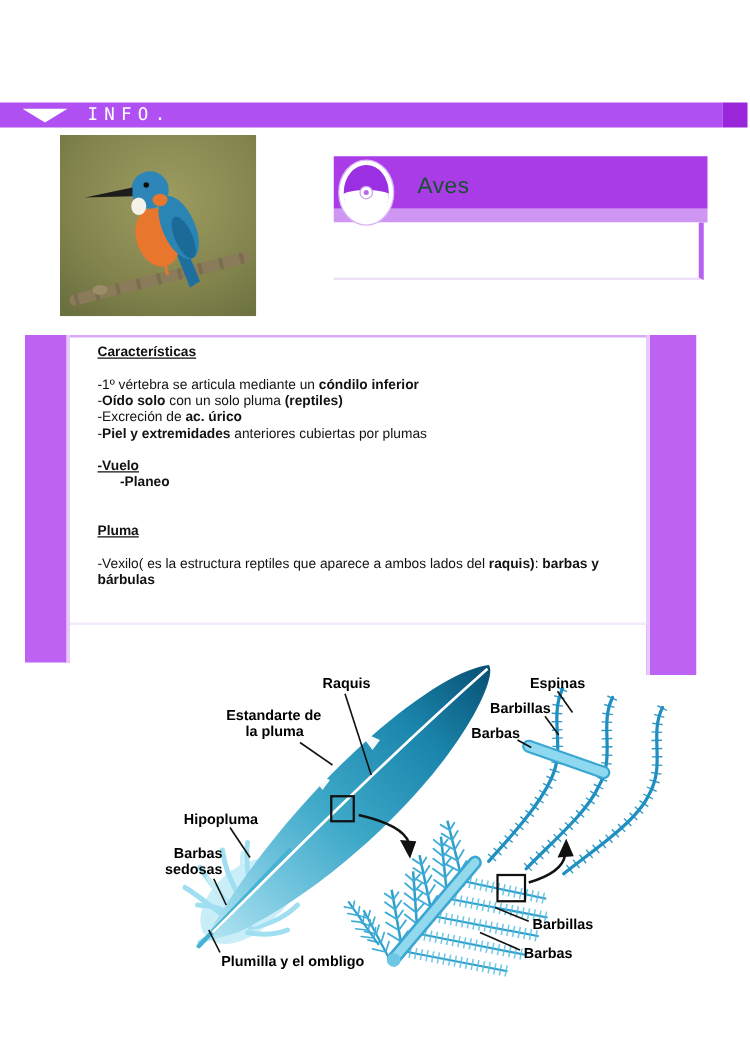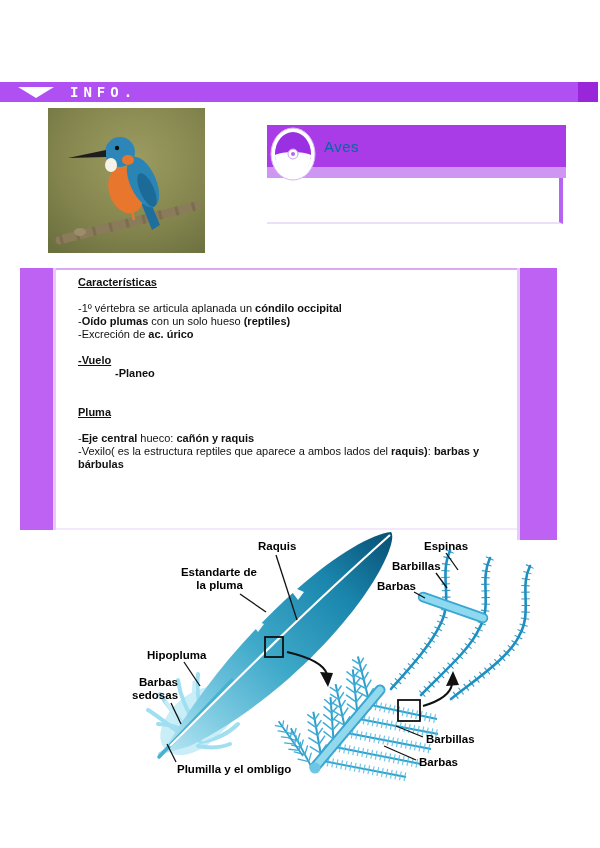--- a/index.html
+++ b/index.html
@@ -6,40 +6,40 @@
   body{
     width:600px;height:848px;position:relative;background:#ffffff;
     font-family:"Liberation Sans", sans-serif;overflow:hidden;
   }
   
   .info-bar{position:absolute;left:0;top:82px;width:578px;height:20px;background:#b050f2;}
   .info-bar-dark{position:absolute;left:578px;top:82px;width:20px;height:20px;background:#9a26da;}
   .info-tri{position:absolute;left:18px;top:87px;width:0;height:0;
     border-left:18px solid transparent;border-right:18px solid transparent;border-top:11px solid #ffffff;}
   .info-label{position:absolute;left:70px;top:84px;color:#ffffff;
-    font-family:"DejaVu Sans Mono", monospace;font-weight:bold;font-size:14px;letter-spacing:5px;}
+    font-family:"DejaVu Sans Mono", monospace;font-weight:normal;font-size:14px;letter-spacing:5px;}
   
   .photo{position:absolute;left:48px;top:108px;width:157px;height:145px;}
   
   .aves-box{position:absolute;left:267px;top:125px;width:299px;height:100px;}
   .aves-header{position:absolute;left:0;top:0;width:299px;height:42px;background:#a93ce6;}
   .aves-strip{position:absolute;left:0;top:42px;width:299px;height:11px;background:#cf95f3;}
   .aves-body{position:absolute;left:0;top:53px;width:292px;height:44px;background:#ffffff;
     border-right:4px solid #b763f2;border-bottom:2px solid #eedff9;}
-  .aves-title{position:absolute;left:57px;top:13px;color:#0369a1;font-size:15px;letter-spacing:.5px;}
+  .aves-title{position:absolute;left:67px;top:13px;color:#14532d;font-size:18px;letter-spacing:.5px;}
   .egg{position:absolute;left:2px;top:1px;}
   
   .content-box{position:absolute;left:20px;top:268px;width:537px;height:272px;}
   .left-bar{position:absolute;left:0;top:0;width:33px;height:262px;background:#bd62f3;border-right:3px solid #e7c9fb;}
   .right-bar{position:absolute;right:0;top:0;width:37px;height:272px;background:#bd62f3;border-left:3px solid #e7c9fb;}
-  .content-inner{position:absolute;left:36px;top:0;width:461px;height:262px;background:#ffffff;
+  .content-inner{position:absolute;left:36px;top:0;width:461px;height:232px;background:#ffffff;
     border-top:2px solid #d9a8f7;border-bottom:2px solid #f4e8fc;box-sizing:border-box;
     padding:6px 8px 0 22px;}
   .tline{font-size:11px;line-height:13px;min-height:13px;color:#111;}
-  .tline.ind{margin-left:37px;}
+  .tline.ind{margin-left:18px;}
   .tline span.b{font-weight:bold;}
   .tline span.u{text-decoration:underline;}
   
   .diagram{position:absolute;left:0;top:528px;width:600px;height:260px;}
   .lbl{font-family:"Liberation Sans", sans-serif;font-size:11.5px;font-weight:700;fill:#000;}
   .lbl.end{text-anchor:end;}
   .ldr{stroke:#111;stroke-width:1.3;fill:none;}
   .sq{fill:none;stroke:#111;stroke-width:1.8;}
   .arrow{stroke:#111;stroke-width:2;fill:none;}
   .ahead{fill:#111;stroke:none;}
@@ -101,31 +101,31 @@
   </div>
   <div class="aves-title">Aves</div>
 </div>
 
 <div class="content-box">
   <div class="left-bar"></div>
   <div class="right-bar"></div>
   <div class="content-inner">
       <div class="tline"><span class="b u">Características</span></div>
       <div class="tline"></div>
-      <div class="tline"><span>-1º vértebra se articula aplanada un </span><span class="b">cóndilo occipital</span></div>
-      <div class="tline"><span>-</span><span class="b">Oído plumas</span><span> con un solo hueso </span><span class="b">(reptiles)</span></div>
+      <div class="tline"><span>-1º vértebra se articula mediante un </span><span class="b">cóndilo inferior</span></div>
+      <div class="tline"><span>-</span><span class="b">Oído solo</span><span> con un solo pluma </span><span class="b">(reptiles)</span></div>
       <div class="tline"><span>-Excreción de </span><span class="b">ac. úrico</span></div>
+      <div class="tline"><span>-</span><span class="b">Piel y extremidades</span><span> anteriores cubiertas por plumas</span></div>
       <div class="tline"></div>
       <div class="tline"><span class="b u">-Vuelo</span></div>
       <div class="tline ind"><span class="b">-Planeo</span></div>
       <div class="tline"></div>
       <div class="tline"></div>
       <div class="tline"><span class="b u">Pluma</span></div>
       <div class="tline"></div>
-      <div class="tline"><span>-</span><span class="b">Eje central</span><span> hueco: </span><span class="b">cañón y raquis</span></div>
       <div class="tline"><span>-Vexilo( es la estructura reptiles que aparece a ambos lados del </span><span class="b">raquis)</span><span>: </span><span class="b">barbas y bárbulas</span></div>
     </div>
 </div>
 
 <svg class="diagram" viewBox="0 0 600 260">
   <defs>
     <linearGradient id="fg" x1="1" y1="0" x2="0" y2="1">
       <stop offset="0" stop-color="#084f73"></stop>
       <stop offset="0.25" stop-color="#1b86ad"></stop>
       <stop offset="0.55" stop-color="#3fa9c9"></stop>

